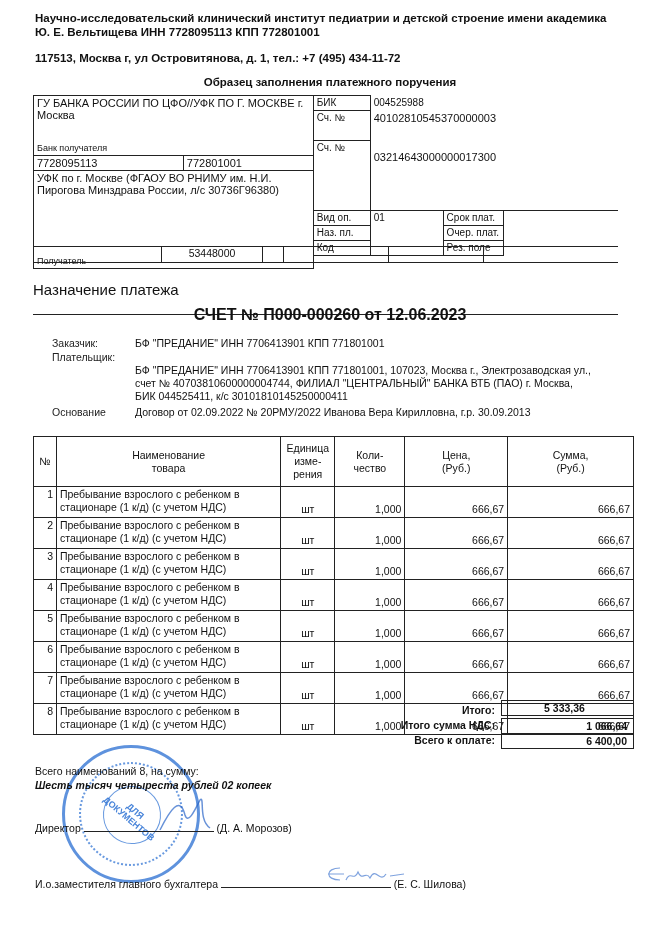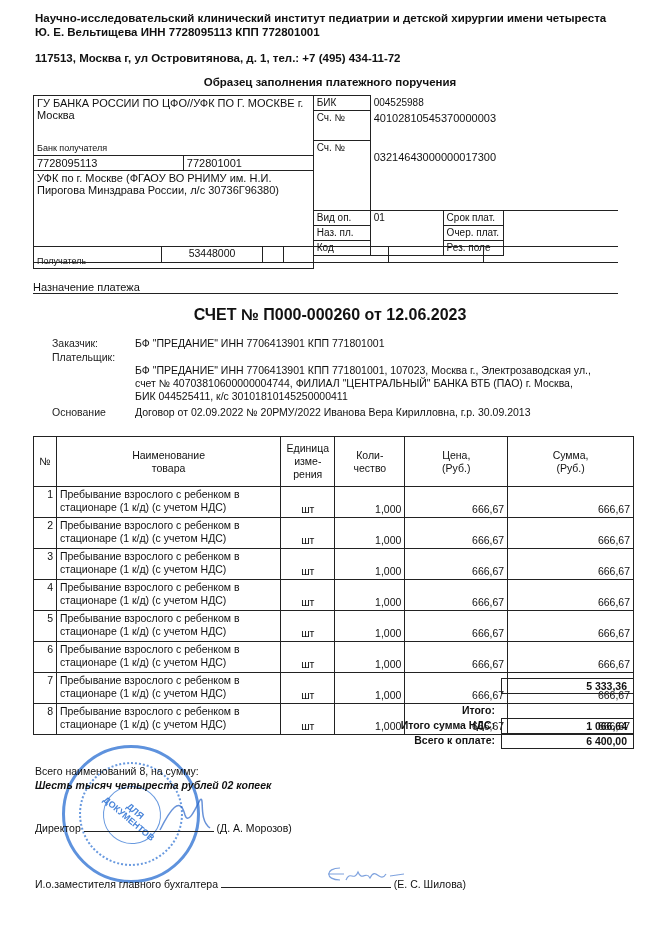--- a/index.html
+++ b/index.html
@@ -4,21 +4,21 @@
 <style>
   html, body { margin:0; padding:0; background:#fff; }
   body { width:660px; height:950px; position:relative; overflow:hidden;
          font-family:"Liberation Sans", sans-serif; color:#111; }
   .abs { position:absolute; }
   .hdr { left:35px; font-size:11.5px; font-weight:bold; line-height:14px; }
   .sample-title { left:0; width:660px; text-align:center; top:76px; font-size:11.5px; font-weight:bold; }
   .bank-table { position:absolute; left:33px; top:95px; width:585px; border-collapse:collapse; font-size:10px; }
   .bank-table td { border:1px solid #222; padding:1px 3px; vertical-align:top; line-height:12px; }
   .big { font-size:11px; }
-  .purpose { left:33px; top:281px; width:585px; font-size:11px; border-bottom:1.5px solid #222; padding-bottom:0; }
+  .purpose { left:33px; top:281px; width:585px; font-size:15px; border-bottom:1.5px solid #222; padding-bottom:16px; }
   .invoice-title { left:0; width:660px; text-align:center; top:306px; font-size:16px; font-weight:bold; }
   .party { left:52px; font-size:10.5px; line-height:13px; }
   .party .lbl { display:inline-block; width:80px; color:#222; }
   .party .val { position:absolute; left:83px; width:520px; }
   .items { position:absolute; left:33px; top:436px; width:601px; border-collapse:collapse; font-size:10.5px; }
   .items th, .items td { border:1px solid #222; padding:1px 3px; line-height:13px; }
   .items th { font-weight:normal; text-align:center; height:47px; }
   .items td { height:28px; vertical-align:bottom; }
   .items td.num { text-align:right; vertical-align:top; }
   .items td.name { vertical-align:top; }
@@ -33,21 +33,21 @@
   .stamp::before { content:""; position:absolute; left:14px; top:14px; right:14px; bottom:14px;
            border-radius:50%; border:2px dotted rgba(40,110,210,0.7); }
   .stamp-inner { position:absolute; left:38px; top:38px; width:56px; height:56px; border-radius:50%;
            border:1.5px solid rgba(40,110,210,0.7); color:rgba(40,110,210,0.85); font-size:9px; font-weight:bold;
            text-align:center; line-height:10px; display:flex; align-items:center; justify-content:center; transform:rotate(40deg); }
   .sig-line { border-bottom:1px solid #222; display:inline-block; }
 </style>
 </head>
 <body>
 
-<div class="abs hdr" style="top:11px;">Научно-исследовательский клинический институт педиатрии и детской хирургии имени четыреста</div>
+<div class="abs hdr" style="top:11px;">Научно-исследовательский клинический институт педиатрии и детской строение имени академика</div>
 <div class="abs hdr" style="top:25px;">Ю. Е. Вельтищева ИНН 7728095113 КПП 772801001</div>
 <div class="abs hdr" style="top:51px;">117513, Москва г, ул Островитянова, д. 1, тел.: +7 (495) 434-11-72</div>
 <div class="abs sample-title">Образец заполнения платежного поручения</div>
 
 <table class="bank-table">
   <colgroup>
     <col style="width:150px">
       <col style="width:130px">
       <col style="width:57px">
       <col style="width:73px">
@@ -249,21 +249,21 @@
         </td>
         <td class="unit">шт</td>
         <td class="r">1,000</td>
         <td class="r">666,67</td>
         <td class="r">666,67</td>
       </tr>
     </tbody>
 </table>
 
 <div class="abs tot tot-lbl" style="top:704px;">Итого:</div>
-<div class="abs tot tot-box" style="top:678px;">5 333,36</div>
+<div class="abs tot tot-box" style="top:700px;text-align:center;">5 333,36</div>
 <div class="abs tot tot-lbl" style="top:719px;">Итого сумма НДС:</div>
 <div class="abs tot tot-box" style="top:718px;text-align:right;">1 066,64</div>
 <div class="abs tot tot-lbl" style="top:734px;">Всего к оплате:</div>
 <div class="abs tot tot-box" style="top:733px;">6 400,00</div>
 
 <div class="abs stamp">
   <div class="stamp-inner">ДЛЯ ДОКУМЕНТОВ</div>
 </div>
 
 <div class="abs footer" style="top:765px;">Всего наименований 8, на сумму:</div>

